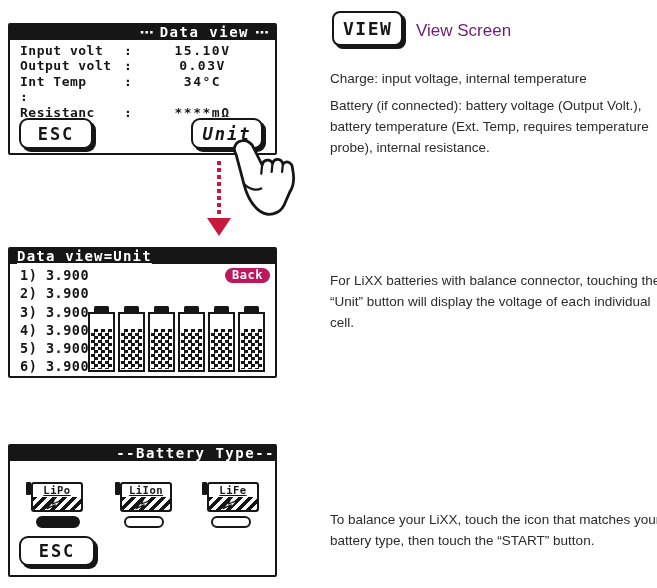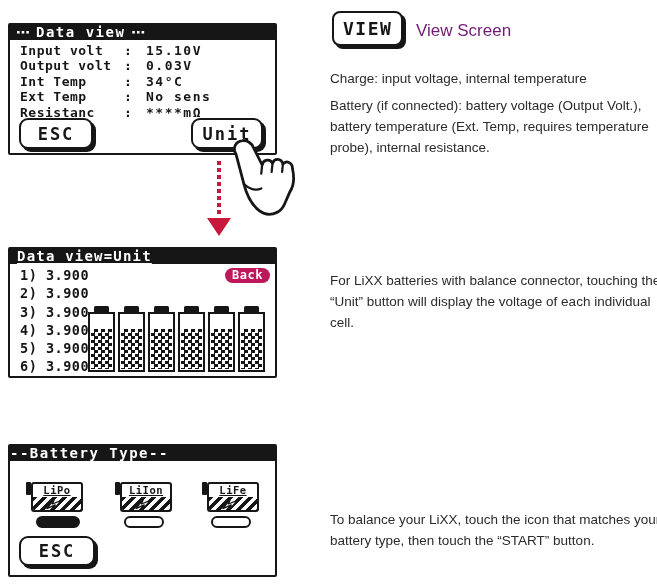--- a/index.html
+++ b/index.html
@@ -10,36 +10,36 @@
   }
   
   .lcd-panel {
     position:absolute; background:#fff; border:2px solid #161616; border-radius:2px;
     font-family:"DejaVu Sans Mono", monospace; color:#161616;
   }
   .lcd-titlebar {
     background:#161616; color:#fff; height:15px; line-height:15px;
     font-size:14px; font-weight:bold; letter-spacing:1.5px; white-space:nowrap;
   }
-  .tb-center { text-align:left; }
+  .tb-center { text-align:right; }
   .tb-left { padding-left:7px; letter-spacing:1.2px; }
   .tb-underline { text-decoration:underline; text-underline-offset:2px; }
   .tb-deco { font-family:"DejaVu Sans", sans-serif; letter-spacing:0; padding:0 6px; }
   .lcd-btn {
     position:absolute; background:#fff; border:2px solid #161616; border-radius:9px;
     box-shadow:3px 3px 0 #161616; display:flex; align-items:center; justify-content:center;
     font-family:"DejaVu Sans Mono", monospace; font-weight:bold; font-size:17px;
     letter-spacing:2px; color:#161616; cursor:pointer;
   }
   
   .dv-rows { padding:3px 16px 0 10px; }
   .dv-row { display:flex; height:15.4px; line-height:15.4px; font-size:13px; font-weight:bold; letter-spacing:.5px; }
   .dv-label { width:104px; white-space:nowrap; }
   .dv-sep   { width:22px; }
-  .dv-value { flex:1; text-align:left; letter-spacing:1.5px; white-space:nowrap; }
+  .dv-value { flex:1; text-align:center; letter-spacing:1.5px; white-space:nowrap; }
   
   .back-pill {
     position:absolute; top:19px; right:5px; background:#be185d; color:#fff;
     font-size:12px; font-weight:bold; line-height:14px; padding:0 7px 1px 7px;
     border-radius:8px; letter-spacing:.5px; cursor:pointer;
     font-family:"DejaVu Sans Mono", monospace;
   }
   .cell-list { position:absolute; left:10px; top:17px; font-size:13.5px; font-weight:bold; letter-spacing:.5px; }
   .cell-list div { height:18.3px; line-height:18.3px; white-space:nowrap; }
   .cell-batts { position:absolute; left:78px; top:57px; display:flex; gap:3px; }
@@ -110,32 +110,30 @@
         <span class="dv-label">Output volt</span>
         <span class="dv-sep">:</span>
         <span class="dv-value">0.03V</span>
       </div>
       <div class="dv-row">
         <span class="dv-label">Int Temp</span>
         <span class="dv-sep">:</span>
         <span class="dv-value">34°C</span>
       </div>
       <div class="dv-row">
-        <span class="dv-label">Ext Temp</span>
-        <span class="dv-sep">:</span>
-        <span class="dv-value">No sens</span>
+        <span class="dv-sep">:</span>
       </div>
       <div class="dv-row">
         <span class="dv-label">Resistanc</span>
         <span class="dv-sep">:</span>
         <span class="dv-value">****mΩ</span>
       </div>
     </div>
     <div class="lcd-btn" style="left:9px; top:93px; width:74px; height:31px;">ESC</div>
-    <div class="lcd-btn" style="left:181px; top:93px; width:72px; height:31px;">Unit</div>
+    <div class="lcd-btn" style="left:181px; top:93px; width:72px; height:31px;font-style:italic;">Unit</div>
   </div>
 
   <div class="arrow-line"></div>
   <div class="arrow-head"></div>
   <div class="touch-dot"></div>
   <svg class="hand" width="68" height="78" viewBox="0 0 78 90">
     <path d="M 8 18 C 3 10 8 3 15 2 C 21 1 26 5 28 10 L 38 30 C 39 24 47 22 50 28 C 52 22 60 22 62 29 C 66 24 73 27 73 34 C 75 43 76 52 70 61 L 63 77 C 58 87 44 90 35 83 C 26 76 20 64 17 52 L 8 18 Z" fill="#ffffff" stroke="#161616" stroke-width="3.2" stroke-linejoin="round"></path>
     <path d="M 38 30 L 37 40 M 50 28 L 49 38 M 62 29 L 61 38 M 17 52 C 24 58 31 60 37 57" fill="none" stroke="#161616" stroke-width="2.6" stroke-linecap="round"></path>
   </svg>
 

